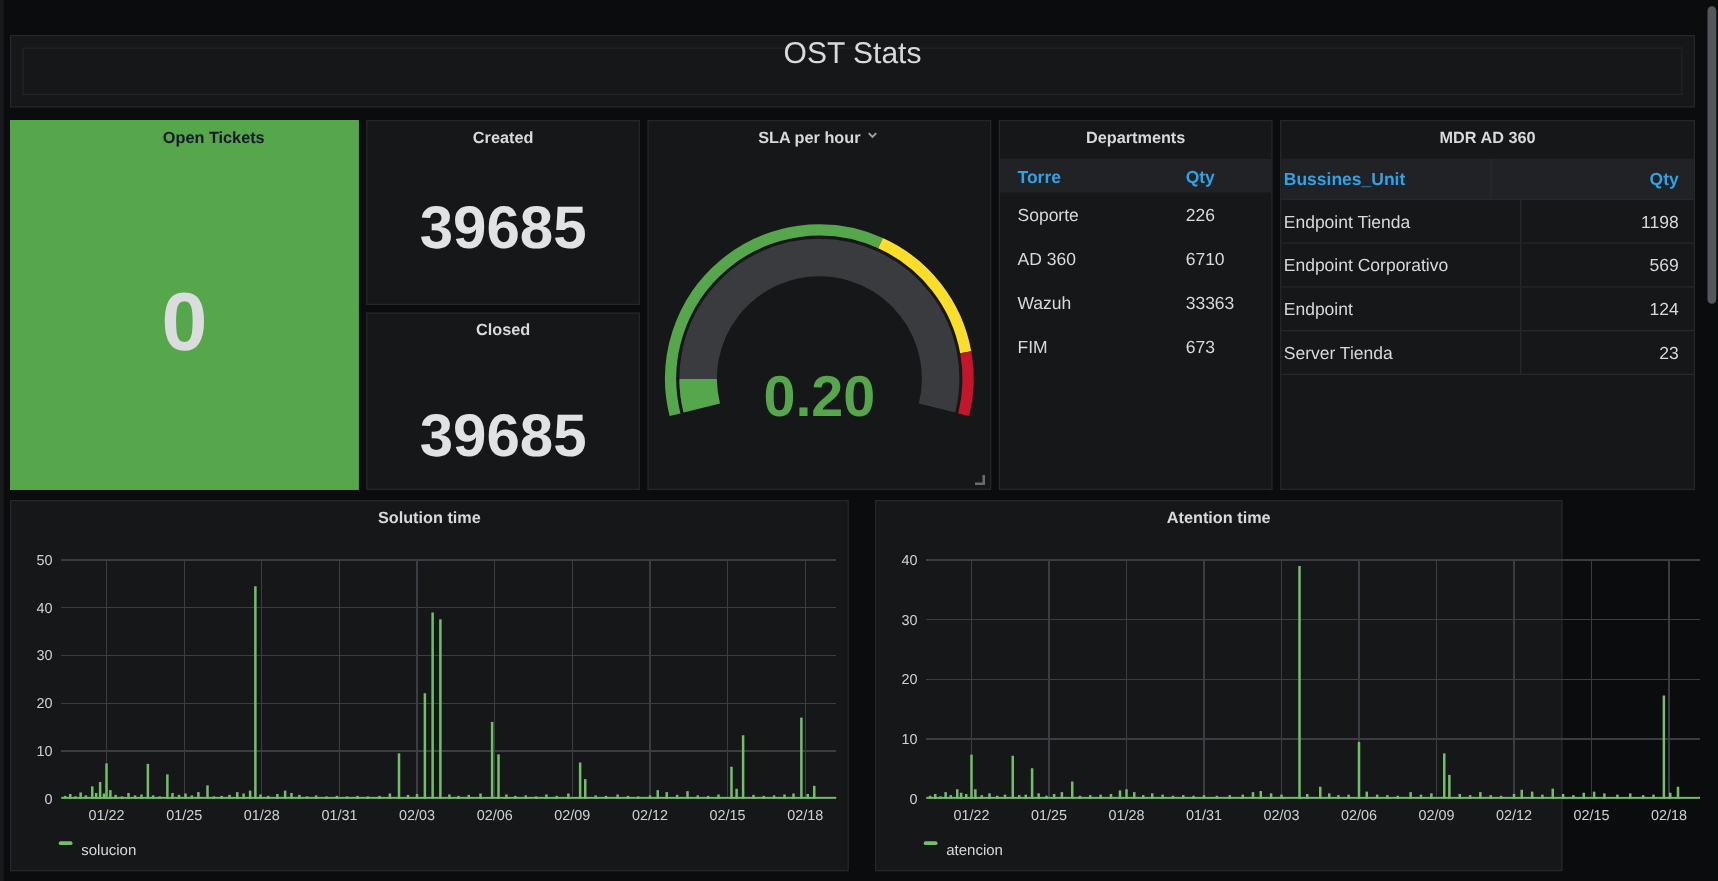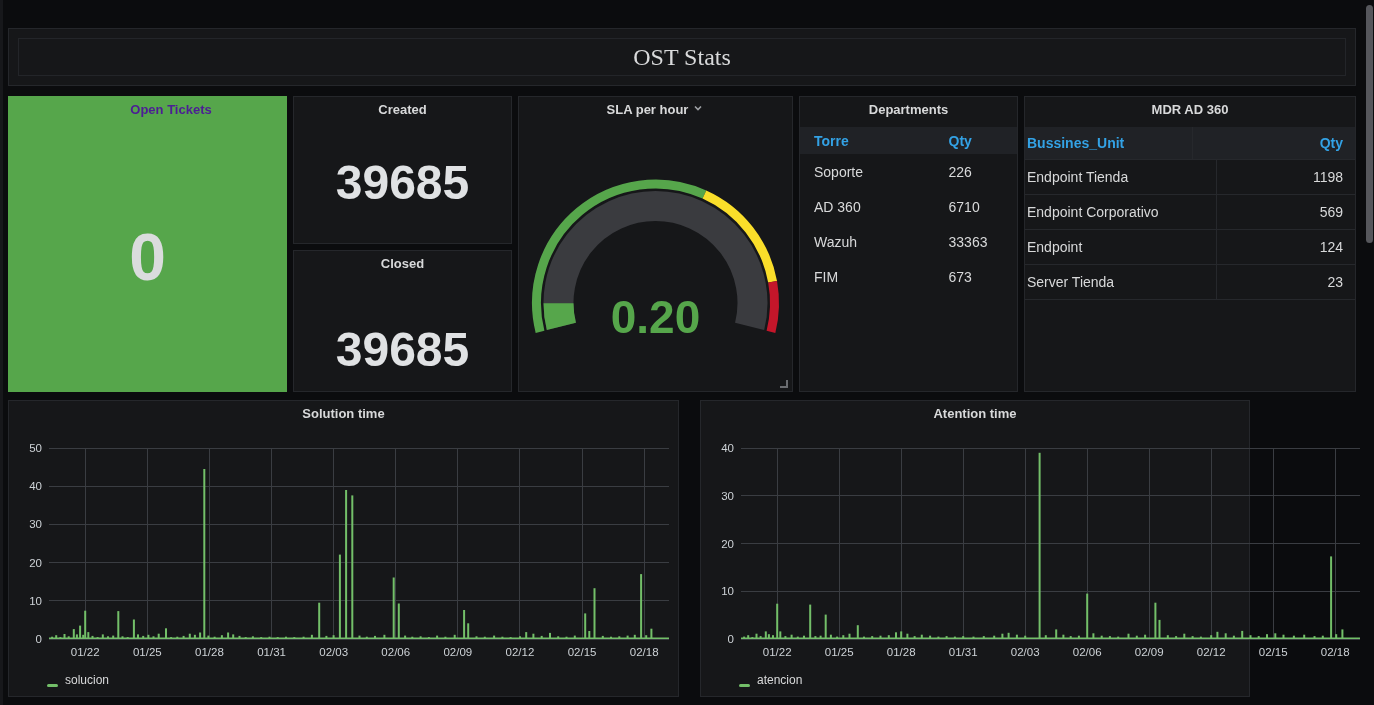--- a/index.html
+++ b/index.html
@@ -5,50 +5,50 @@
   html,body{margin:0;padding:0;background:#0b0c0e;}
   #app{position:relative;width:1374px;height:705px;background:#0b0c0e;overflow:hidden;
        font-family:"Liberation Sans",sans-serif;-webkit-font-smoothing:antialiased;}
   .left-strip{position:absolute;left:0;top:0;width:3px;height:100%;background:#17181b;}
   .panel{position:absolute;background:#161719;border:1px solid #25272b;box-sizing:border-box;}
   .ptitle{height:26px;line-height:26px;text-align:center;font-size:13px;font-weight:600;
           color:#d8d9da;white-space:nowrap;cursor:pointer;}
   .chev{display:inline-block;vertical-align:middle;margin-left:4px;margin-top:-2px;}
 
   
-  .title-panel{display:flex;align-items:center;justify-content:center;font-family:Liberation Serif, serif;}
+  .title-panel{display:flex;justify-content:center;}
   .title-inner{position:absolute;left:9px;right:9px;top:9px;bottom:9px;border:1px solid #232529;}
   .dash-title{font-size:24px;color:#d8d9da;font-weight:400;z-index:1;}
 
   
   .stat{display:flex;flex-direction:column;}
   .stat .valwrap{flex:1;display:flex;align-items:center;justify-content:center;}
   .stat-value{font-size:48px;font-weight:700;color:#e0e2e4;line-height:1;}
   .green-panel{background:#56A64B;border-color:#56A64B;}
-  .green-panel .ptitle{color:#4c1d95;margin-left:47px;}
+  .green-panel .ptitle{color:#0f172a;margin-left:47px;}
   .green-panel .stat-value{font-size:66px;color:#dadcdd;}
 
   
   .tbl{position:absolute;left:0;right:0;top:30px;}
   .trow{display:flex;height:35px;align-items:flex-start;font-size:14px;color:#d8d9da;box-sizing:border-box;}
   .thead{height:27px;background:#202226;}
   .thead .tcell{color:#33A2E5;font-weight:700;}
   .tcell{box-sizing:border-box;height:100%;display:flex;align-items:center;}
   .plain .tcell{padding-left:14px;}
   .plain .c0{flex:0 0 62%;}
   .plain .c1{flex:1;}
   .grid .trow{border-bottom:1px solid #26282c;}
   .grid .c0{flex:0 0 50.5%;padding-left:2px;}
   .grid .c1{flex:1;justify-content:flex-end;padding-right:12px;border-left:1px solid #26282c;}
   .grid .thead{height:33px;}
   .grid .trow:not(.thead){height:35px;gap:24px;}
 
   
   svg text.tick{fill:#cdd2d6;font-size:11.5px;font-family:"Liberation Sans",sans-serif;}
-  .legend{position:absolute;left:38px;bottom:9px;display:flex;align-items:flex-end;gap:7px;cursor:pointer;}
+  .legend{position:absolute;left:38px;bottom:9px;display:flex;align-items:flex-start;gap:7px;cursor:pointer;}
   .legend .dash{width:11px;height:3px;border-radius:2px;background:#73BF69;}
   .legend .lbl{font-size:12px;color:#d8d9da;}
   .gauge-val{fill:#56A64B;font-size:46px;font-weight:600;font-family:"Liberation Sans",sans-serif;}
 
   .resize-corner{position:absolute;right:4px;bottom:3px;width:6px;height:6px;
                  border-right:2px solid #6a6c70;border-bottom:2px solid #6a6c70;cursor:nwse-resize;}
   .scroll-thumb{position:absolute;right:1px;top:5px;width:7px;height:238px;background:#56575c;border-radius:4px;cursor:pointer;}
 </style>
 </head>
 <body>

